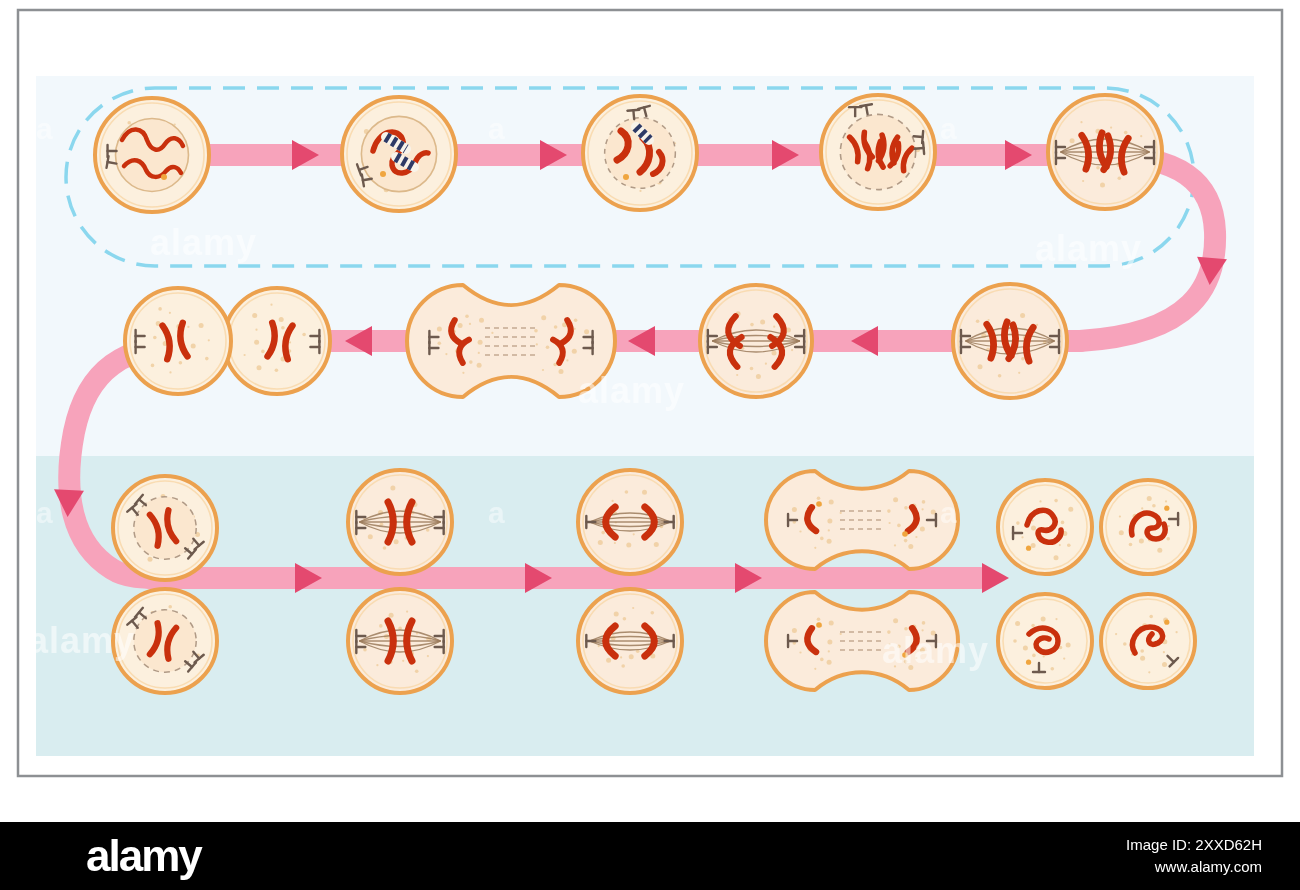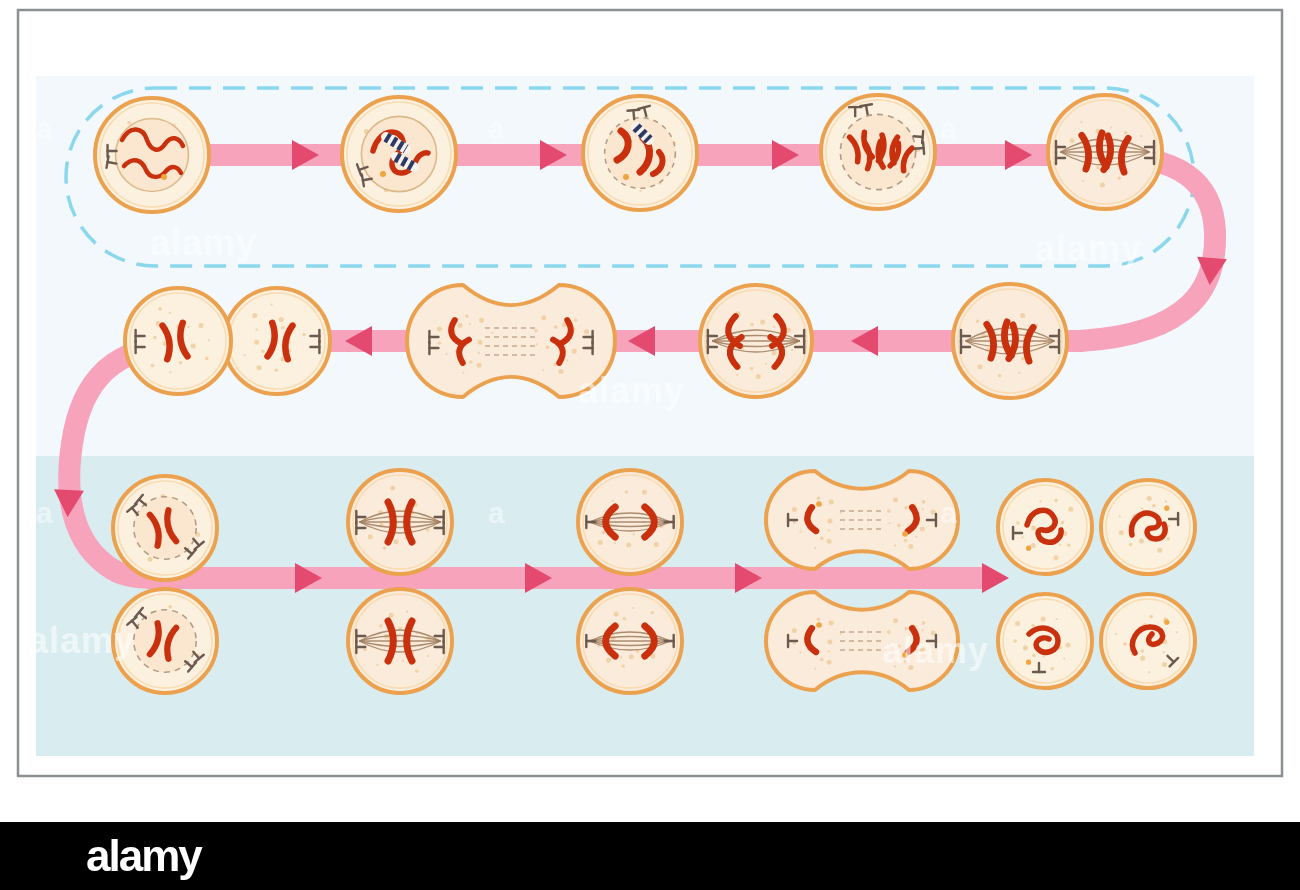--- a/index.html
+++ b/index.html
@@ -915,13 +915,17 @@
   <span class="wm wm-letter" style="left:36px;top:112px">a</span>
   <span class="wm wm-letter" style="left:488px;top:112px">a</span>
   <span class="wm wm-letter" style="left:940px;top:112px">a</span>
   <span class="wm wm-letter" style="left:36px;top:496px">a</span>
   <span class="wm wm-letter" style="left:488px;top:496px">a</span>
   <span class="wm wm-letter" style="left:940px;top:496px">a</span>
 </div>
 
 <div class="footer">
   <div class="footer-brand">alamy</div>
+  <div class="footer-meta">
+    <div>Image ID: 2XXD62H</div>
+    <div>www.alamy.com</div>
+  </div>
 </div>
 
 </body></html>

